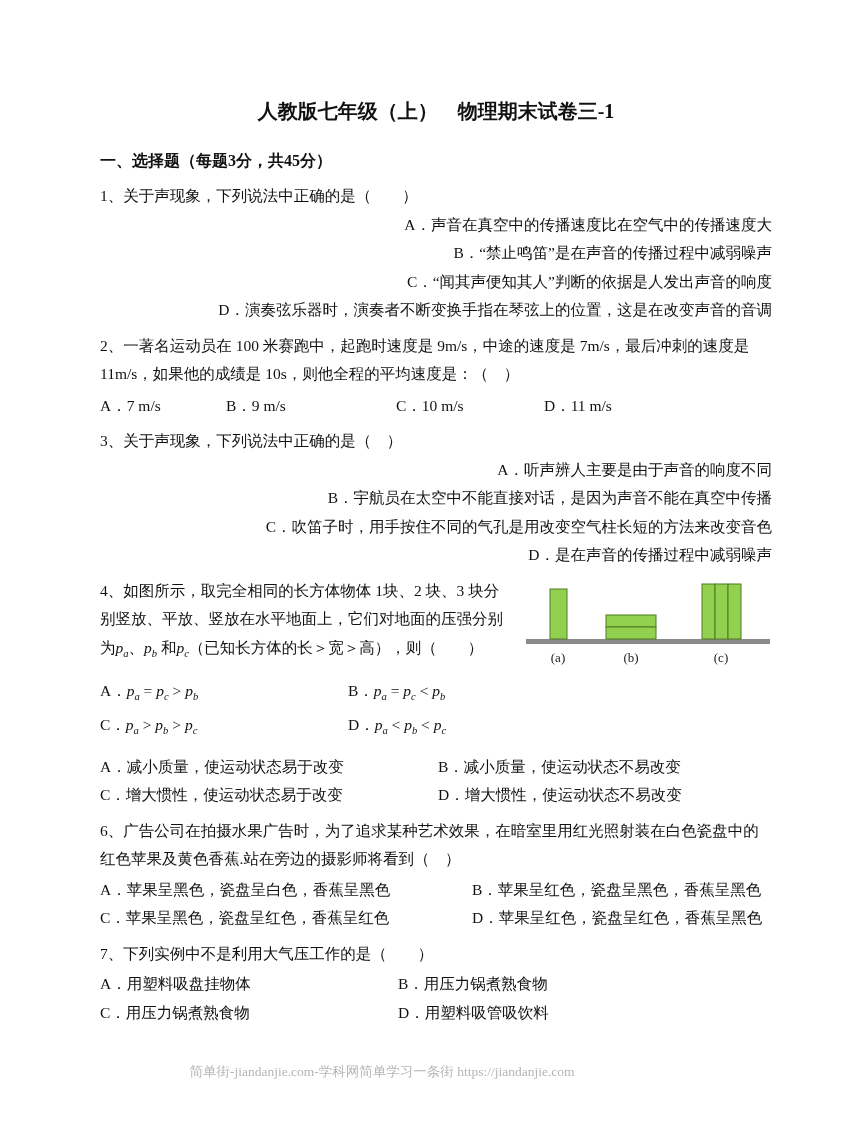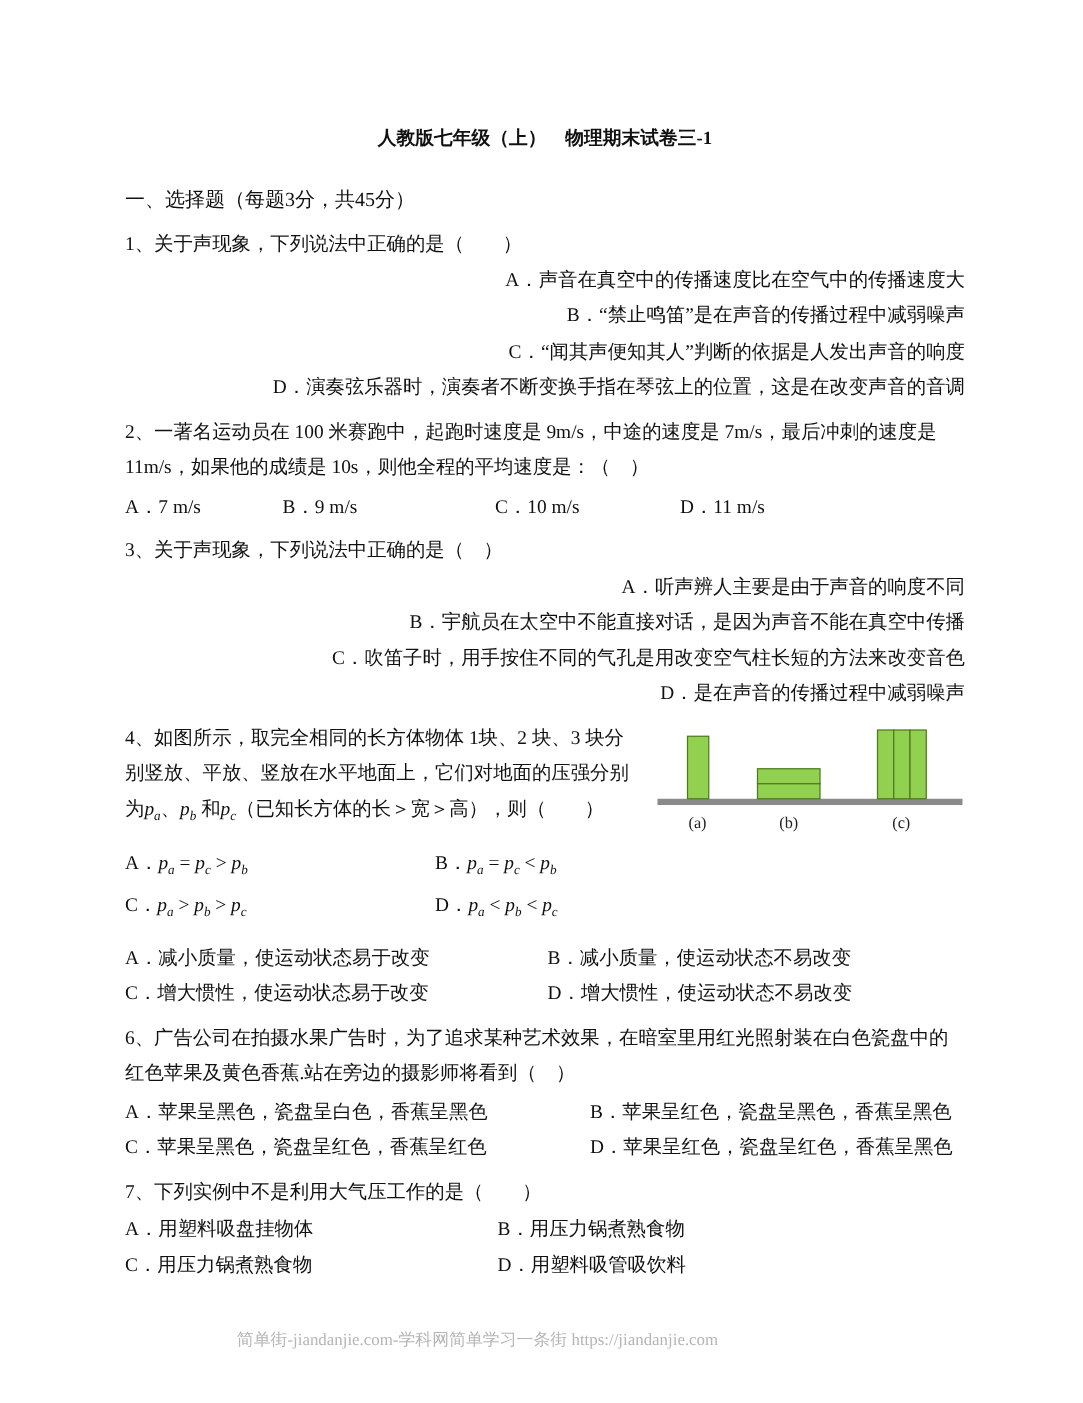--- a/index.html
+++ b/index.html
@@ -1,21 +1,21 @@
 <!DOCTYPE html>
 <html><head>
 <meta charset="utf-8">
 <style>
   * { margin:0; padding:0; box-sizing:border-box; }
   html,body { width:866px; height:1122px; background:#ffffff; overflow:hidden; }
   body { font-family:"Liberation Serif", serif; color:#111; position:relative; }
   .page { padding:96px 94px 0 100px; }
 
-  .title { text-align:center; font-size:15px; font-weight:bold; line-height:30px; margin-bottom:22px; }
-  .section-header { font-size:16px; font-weight:normal; line-height:26px; margin-bottom:8px; }
+  .title { text-align:center; font-size:20px; font-weight:bold; line-height:30px; margin-bottom:22px; }
+  .section-header { font-size:16px; font-weight:bold; line-height:26px; margin-bottom:8px; }
 
   .question { margin-bottom:7px; font-size:15.5px; }
   .stem, .opt { line-height:28.5px; }
   .opt-block .opt { display:block;text-align:right; }
 
   .opt-row4 { display:grid; grid-template-columns:126px 170px 148px auto; line-height:28.5px; margin-top:3px; }
   .opt-grid { display:grid; line-height:29px; margin-top:2px; }
   .cols-q4 { grid-template-columns:248px auto; line-height:33px; }
   .cols-q5 { grid-template-columns:338px auto; }
   .cols-q6 { grid-template-columns:372px auto; }

